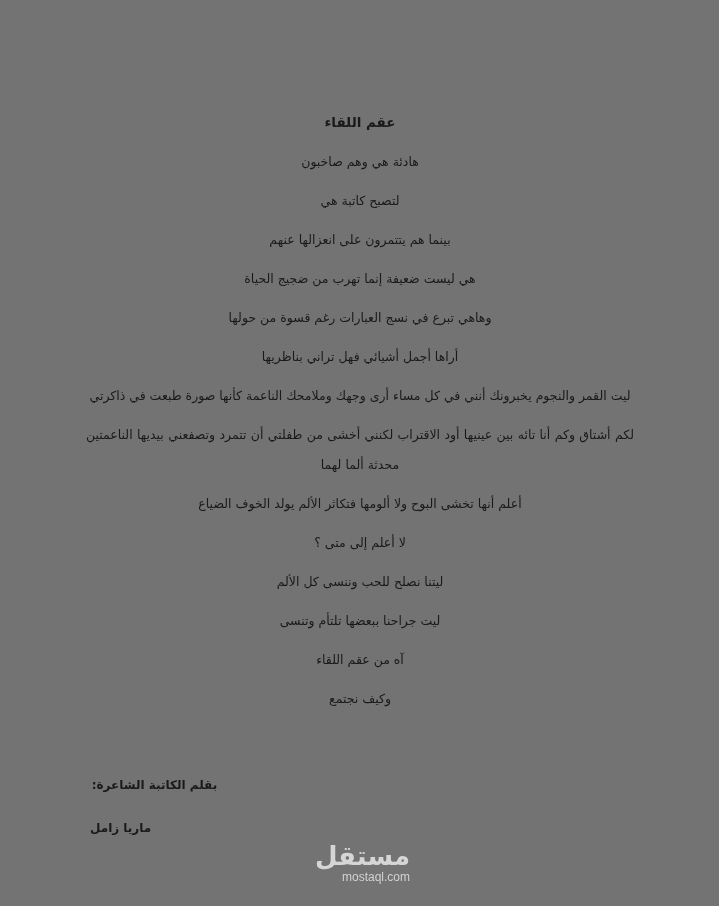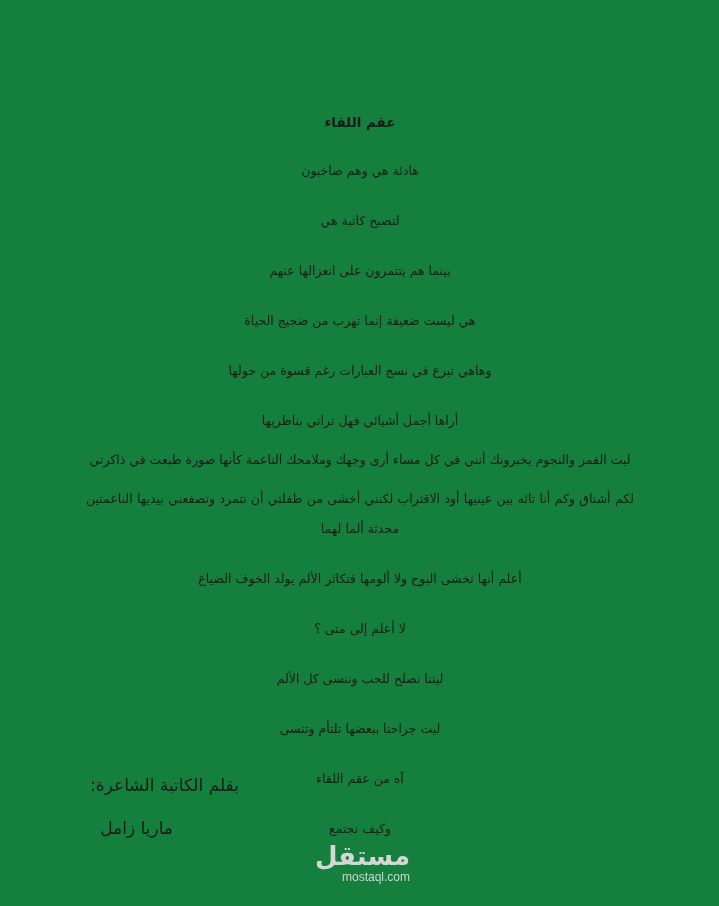--- a/index.html
+++ b/index.html
@@ -14,21 +14,21 @@
       overflow: hidden;
       font-family: "DejaVu Sans", "Liberation Sans", sans-serif;
       color: #1a1a1a;
     }
     .page {
       position: absolute;
       left: 0;
       top: 0;
       width: 719px;
       height: 906px;
-      background: #15803d;
+      background: #737373;
     }
     .poem {
       position: absolute;
       left: 86px;
       width: 548px;
       top: 108px;
       direction: rtl;
       text-align: center;
       font-size: 12.5px;
     }
@@ -39,34 +39,33 @@
       line-height: 28px;
       margin: 0 0 11px 0;
     }
     .verse {
       line-height: 30px;
       margin: 0 0 9px 0;
       white-space: normal;
     }
     .verse.single {
       height: 30px;
-      margin-top: 20px;
     }
     .verse.wrap {
       text-align: justify;
       text-align-last: center;
     }
     .signature {
       position: absolute;
       left: 90px;
       top: 770px;
       direction: rtl;
       text-align: right;
-      font-weight: normal;
-      font-size: 17px;
+      font-weight: bold;
+      font-size: 12px;
     }
     .sig-label {
       height: 30px;
       line-height: 30px;
       margin-bottom: 13px;
     }
     .sig-name {
       height: 30px;
       line-height: 30px;
       padding-right: 66px;

